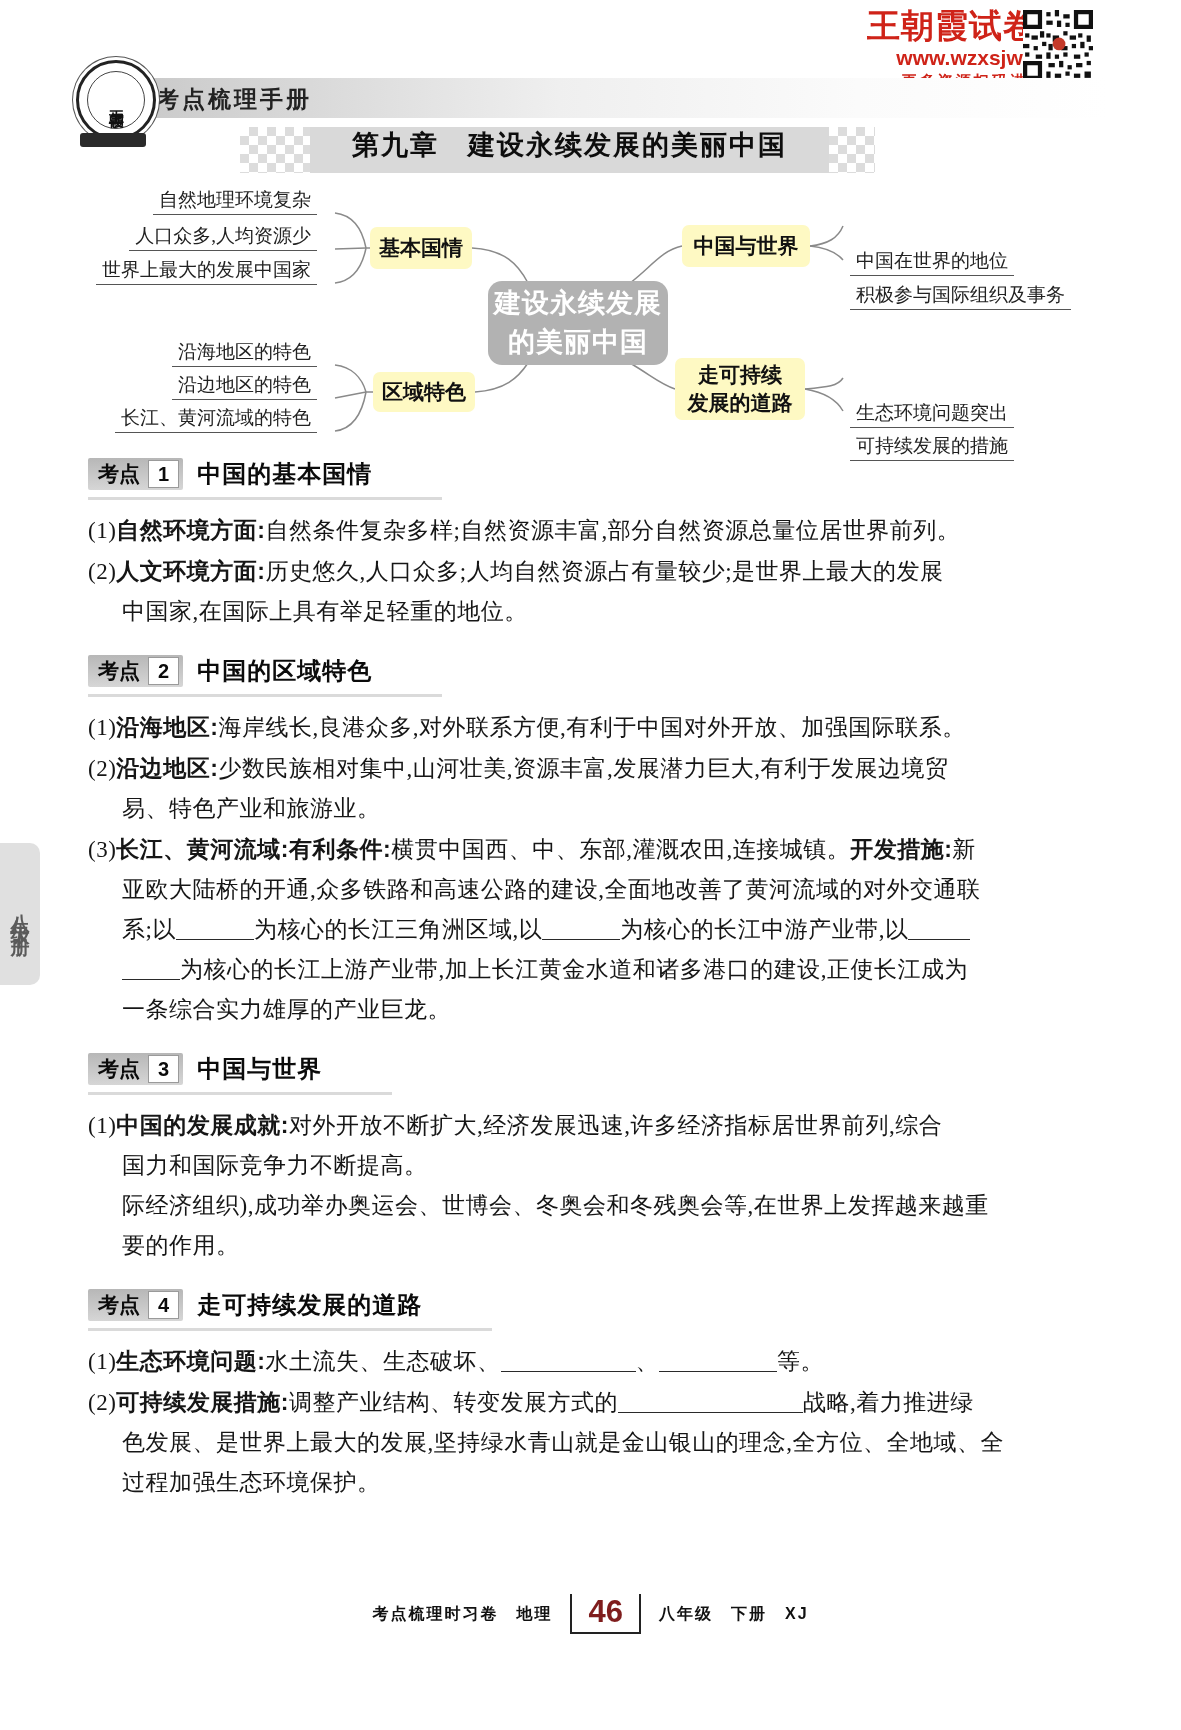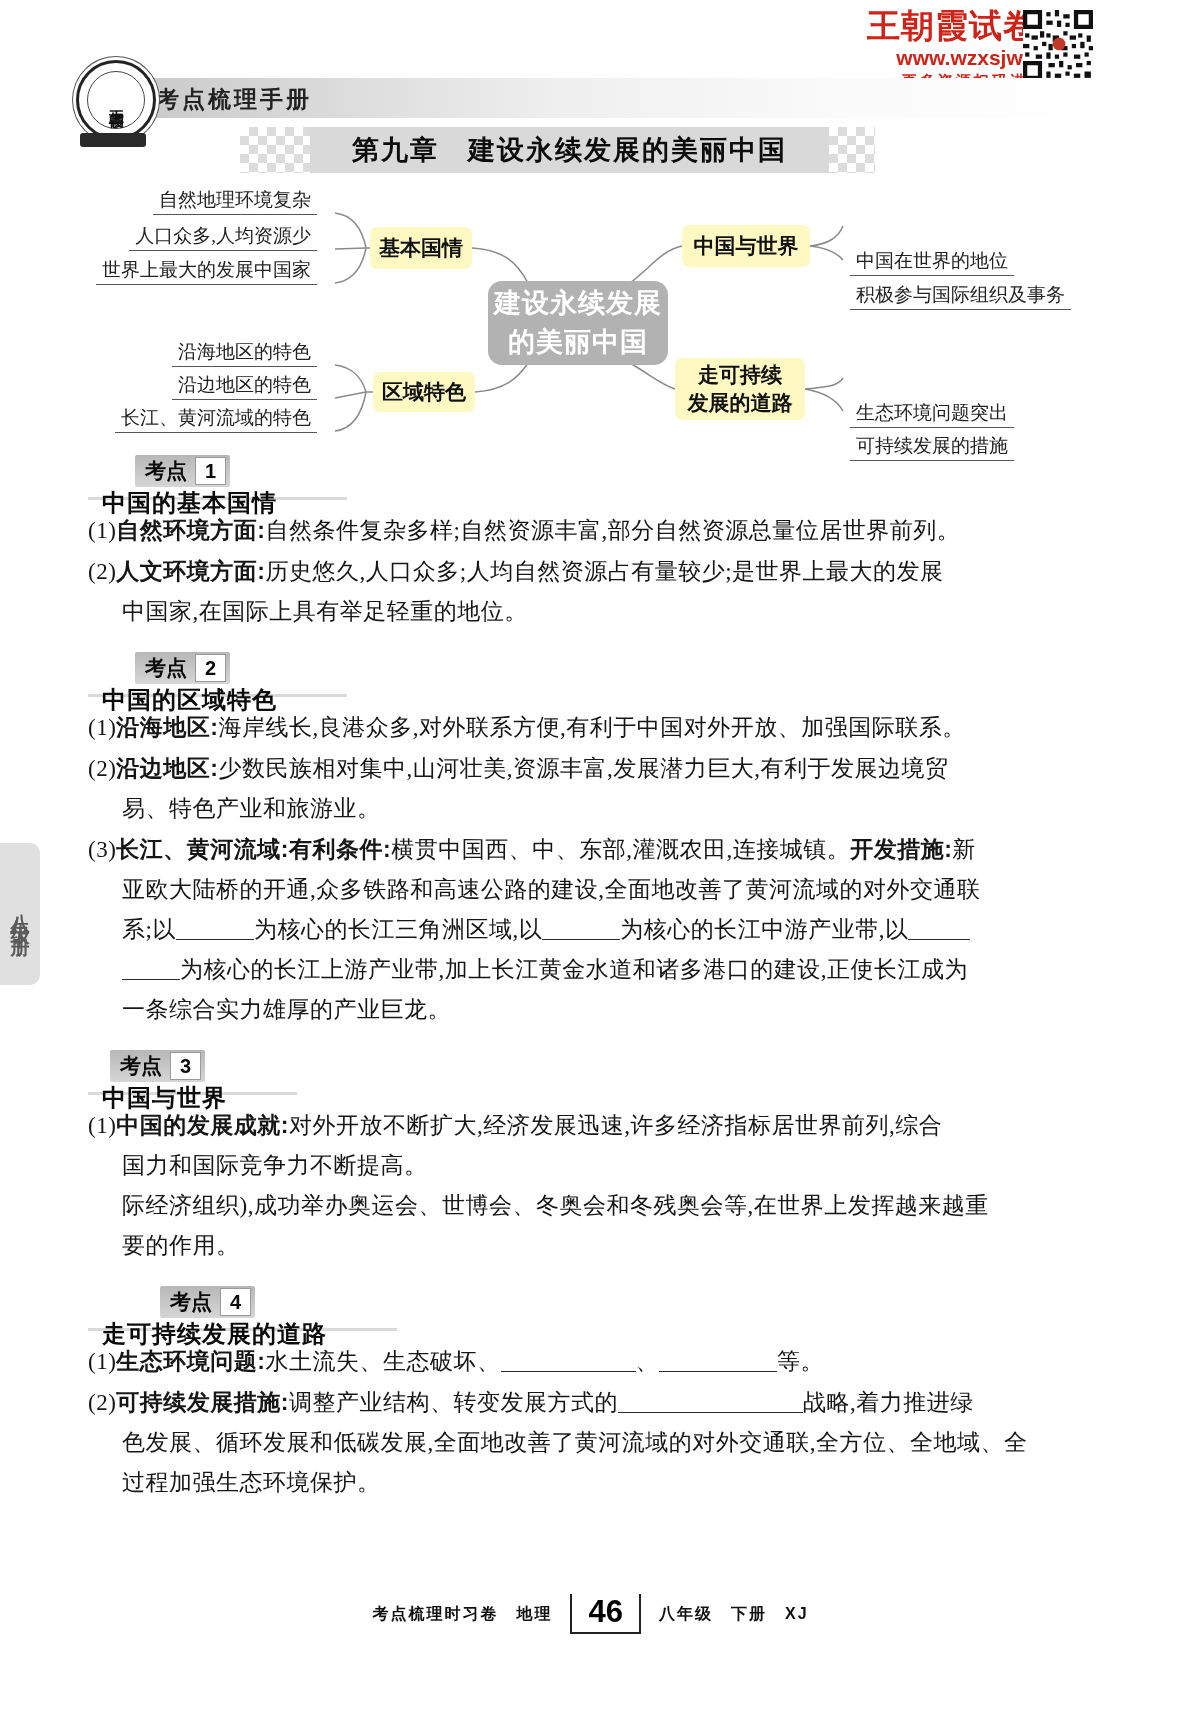--- a/index.html
+++ b/index.html
@@ -19,55 +19,55 @@
   .seal{position:absolute;left:76px;top:60px;width:74px;height:74px;border-radius:50%;
         border:3px solid #222;background:#fff;box-shadow:0 0 0 3px #fff,0 0 0 4px #555;
         display:flex;align-items:center;justify-content:center;}
   .seal .inner{width:56px;height:56px;border-radius:50%;border:1px solid #444;display:flex;align-items:center;justify-content:center;
         font-family:"Liberation Serif",serif;font-size:15px;font-weight:bold;color:#111;writing-mode:vertical-rl;letter-spacing:1px;}
   .seal-ribbon{position:absolute;left:80px;top:133px;width:66px;height:14px;background:#2a2a2a;border-radius:3px;}
   
   .banner{position:absolute;left:240px;top:127px;height:46px;display:flex;align-items:stretch;}
   .checker{width:70px;background:repeating-conic-gradient(#dcdcdc 0% 25%,#ffffff 0% 50%) 0 0/18px 18px;}
   .checker.r{width:46px;}
-  .banner .solid{background:#d9d9d9;display:flex;align-items:center;padding:0 42px;}
+  .banner .solid{background:#d9d9d9;display:flex;padding:0 42px;}
   .banner .title{font-family:"Liberation Sans","DejaVu Sans",sans-serif;font-size:27px;font-weight:bold;color:#0d0d0d;letter-spacing:2px;white-space:nowrap;}
   
   .map{position:absolute;left:0;top:170px;width:1181px;height:285px;}
   .map svg{position:absolute;left:0;top:0;}
   .branch{position:absolute;font-size:19px;color:#222;white-space:nowrap;line-height:26px;}
   .branch span{border-bottom:1px solid #555;padding:0 6px 1px 6px;display:inline-block;}
   .branch.lt,.branch.lb{right:864px;text-align:center;}
   .branch.rt,.branch.rb{left:850px;margin-top:48px;}
   .node{position:absolute;background:#fef9c3;border-radius:7px;display:flex;flex-direction:column;align-items:center;justify-content:center;
         font-family:"Liberation Sans","DejaVu Sans",sans-serif;font-weight:bold;font-size:21px;color:#111;line-height:1.35;}
   .node.center{background:#b2b2b2;color:#ffffff;border-radius:14px;font-size:27px;letter-spacing:1px;line-height:1.45;}
   
   .sections{position:absolute;left:88px;top:455px;width:1010px;}
   .section{margin-bottom:20px;}
   .sec-head{display:flex;align-items:center;height:38px;margin-bottom:10px;width:fit-content;
-            border-bottom:3px solid #dadada;padding-right:70px;padding-bottom:4px;flex-direction:column;}
+            border-bottom:3px solid #dadada;padding-right:70px;padding-bottom:4px;}
   .kd{display:inline-flex;align-items:center;background:linear-gradient(#b7b7b7,#d6d6d6);padding:2px 4px 2px 10px;border-radius:2px;}
   .kd .kd-label{font-family:"Liberation Sans","DejaVu Sans",sans-serif;font-weight:bold;font-size:21px;color:#0b0b0b;margin-right:8px;}
   .kd .kd-num{background:#ffffff;border:1px solid #9a9a9a;font-family:"Liberation Sans","DejaVu Sans",sans-serif;
               font-weight:bold;font-size:20px;color:#0b0b0b;padding:0 9px;line-height:26px;}
   .sec-title{font-family:"Liberation Sans","DejaVu Sans",sans-serif;font-weight:bold;font-size:24px;color:#0b0b0b;margin-left:14px;letter-spacing:1px;}
   .line{font-size:23px;line-height:40px;white-space:nowrap;letter-spacing:0.5px;}
   .line.ind{padding-left:34px;}
   .line b{font-family:"Liberation Sans","DejaVu Sans",sans-serif;font-weight:bold;}
   .blank{display:inline-block;border-bottom:1.6px solid #2a2a2a;height:1.05em;vertical-align:-3px;}
   
   .side-tab{position:absolute;left:0;top:843px;width:40px;height:142px;background:#e0e0e0;border-radius:0 10px 10px 0;
             display:flex;align-items:center;justify-content:center;}
   .side-tab span{writing-mode:vertical-rl;font-family:"Liberation Sans","DejaVu Sans",sans-serif;
             font-size:19px;color:#5a5a5a;letter-spacing:6px;font-weight:bold;}
   .footer{position:absolute;left:0;top:1594px;width:1181px;display:flex;justify-content:center;align-items:center;gap:18px;}
   .footer .f-txt{font-family:"Liberation Sans","DejaVu Sans",sans-serif;font-size:16px;font-weight:bold;color:#111;letter-spacing:2px;}
   .page-no{border-left:2px solid #222;border-right:2px solid #222;border-bottom:2px solid #222;
-           padding:0 16px 2px 16px;font-family:"Liberation Sans","DejaVu Sans",sans-serif;font-size:31px;font-weight:bold;color:#000000;}
+           padding:0 16px 2px 16px;font-family:"Liberation Sans","DejaVu Sans",sans-serif;font-size:31px;font-weight:bold;color:#7f1d1d;}
 </style>
 </head>
 <body>
 
 <div class="page">
 
   <div class="brand">
     <div class="site">王朝霞试卷网</div>
     <div class="url">www.wzxsjw.com</div>
     <div class="hint">更多资源扫码进入 →</div>
@@ -239,21 +239,21 @@
       <div class="section">
         <div class="sec-head">
           <span class="kd">
             <span class="kd-label">考点</span>
             <span class="kd-num">4</span>
           </span>
           <span class="sec-title">走可持续发展的道路</span>
         </div>
         <div class="line"><span>(1)</span><b>生态环境问题:</b><span>水土流失、生态破坏、</span><span class="blank" style="width: 135px;"></span><span>、</span><span class="blank" style="width: 118px;"></span><span>等。</span></div>
         <div class="line"><span>(2)</span><b>可持续发展措施:</b><span>调整产业结构、转变发展方式的</span><span class="blank" style="width: 185px;"></span><span>战略,着力推进绿</span></div>
-        <div class="line ind"><span>色发展、循环发展和低碳发展,全面地改善了黄河流域的对外交通联,全方位、全地域、全</span></div>
+        <div class="line ind"><span>色发展、是世界上最大的发展,坚持绿水青山就是金山银山的理念,全方位、全地域、全</span></div>
         <div class="line ind"><span>过程加强生态环境保护。</span></div>
       </div>
     </div>
 
   <div class="side-tab">
     <span>八年级下册</span>
   </div>
 
   <div class="footer">
     <span class="f-txt">考点梳理时习卷</span>

